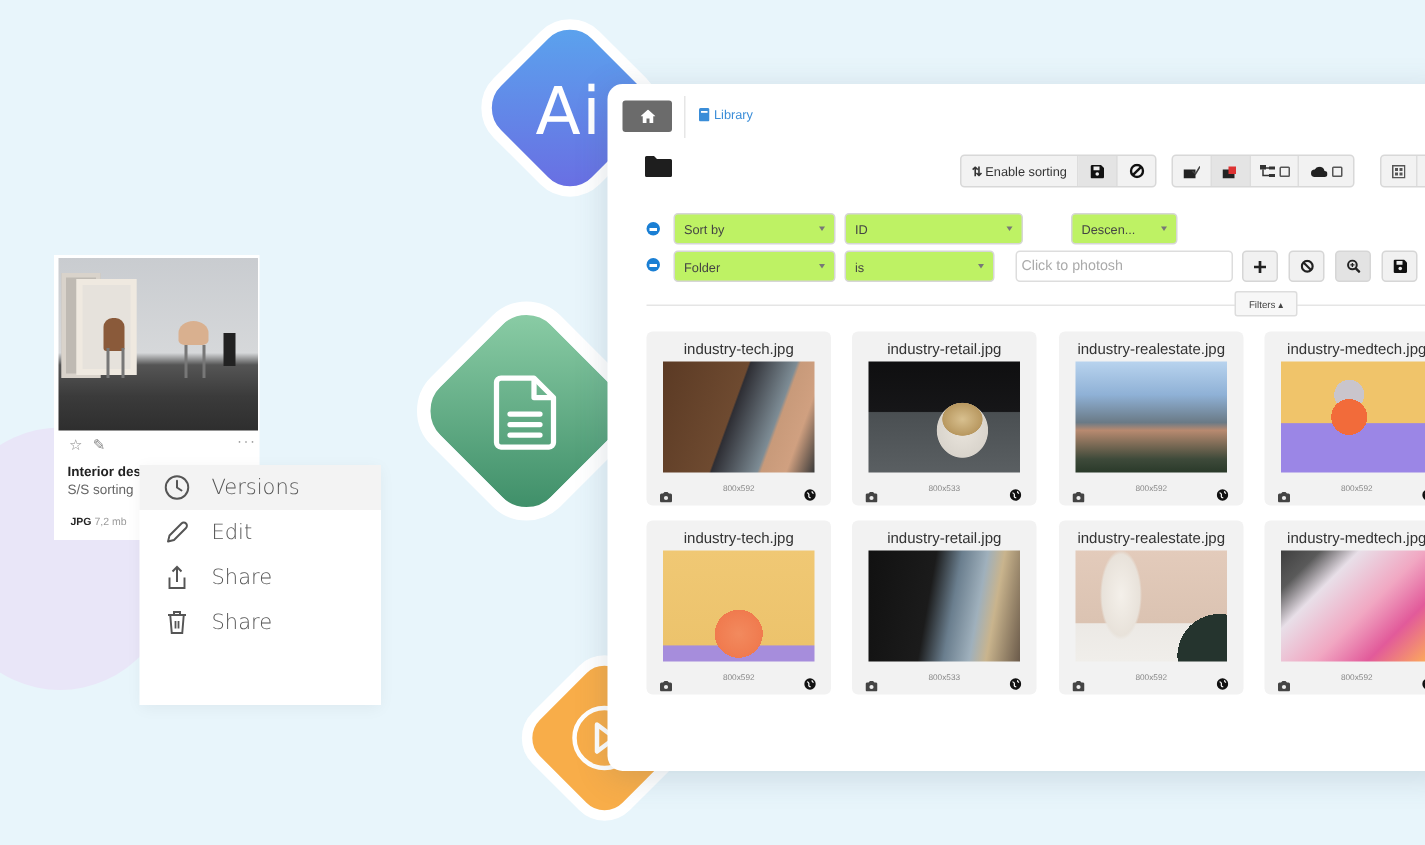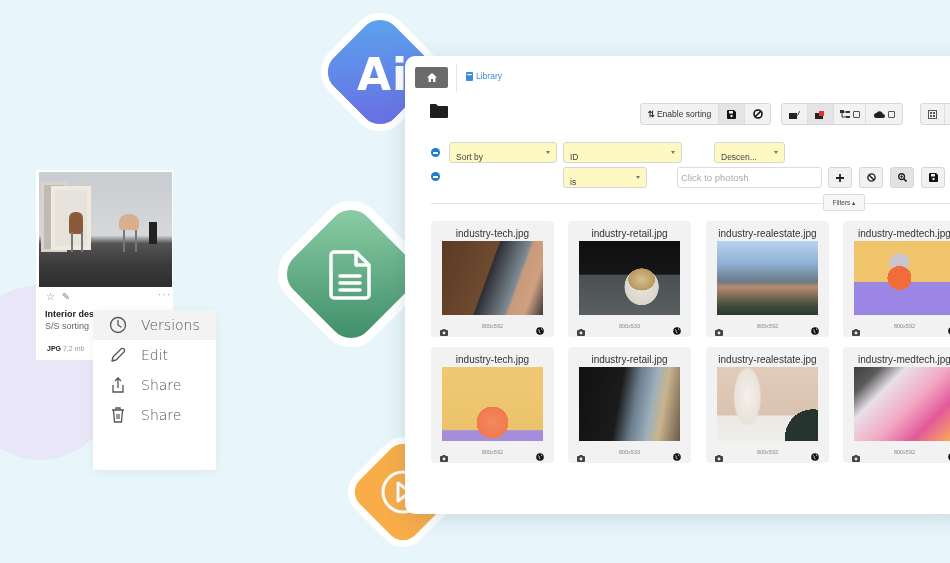--- a/index.html
+++ b/index.html
@@ -4,21 +4,21 @@
 <style>
 *{box-sizing:border-box;margin:0;padding:0}
 html,body{width:950px;height:563px;overflow:hidden}
 body{position:relative;background:#e8f5fb;font-family:"Liberation Sans",sans-serif;color:#333}
 .blob{position:absolute;left:-40px;top:285px;width:160px;height:175px;border-radius:50%;background:#e9e6f8}
 
 .diamond-wrap{position:absolute;display:flex;align-items:center;justify-content:center}
 .diamond{position:absolute;border-radius:28px;transform:rotate(45deg);border:7px solid #fff;}
 .d-ai{left:330px;top:22px;width:100px;height:100px}
 .d-ai .diamond{width:100%;height:100%;background:linear-gradient(135deg,#5aa6ee,#6a6be2)}
-.d-ai .lbl{position:absolute;left:27px;top:27px;font-size:44px;color:#fff;font-family:"DejaVu Sans",sans-serif;font-weight:700;letter-spacing:1px}
+.d-ai .lbl{position:absolute;left:27px;top:27px;font-size:44px;color:#fff;font-family:"DejaVu Sans",sans-serif;font-weight:400;letter-spacing:1px}
 .d-doc{left:290px;top:213px;width:122px;height:122px}
 .d-doc .diamond{width:100%;height:100%;border-radius:32px;background:linear-gradient(135deg,#8fd0a9,#3a8b65);border-width:9px}
 .d-doc svg{position:absolute;left:38px;top:36px}
 .d-vid{left:357px;top:446px;width:92px;height:92px}
 .d-vid .diamond{width:100%;height:100%;background:#f8ad49;border-radius:24px;border-width:7px}
 .d-vid svg{position:absolute;left:23px;top:23px}
 
 
 .asset-card{position:absolute;left:36px;top:170px;width:137px;height:190px;background:#fff}
 .asset-photo{position:absolute;left:3px;top:2px;width:133px;height:115px;background:
@@ -30,21 +30,21 @@
 .asset-photo .leg{position:absolute;background:#777;width:2px}
 .asset-photo .plant{position:absolute;left:110px;top:50px;width:8px;height:22px;background:#222}
 .asset-actions{position:absolute;left:10px;top:121px;font-size:10px;color:#888}
 .asset-more{position:absolute;left:122px;top:119px;font-size:10px;color:#999;letter-spacing:1px}
 .asset-title{position:absolute;left:9px;top:139px;font-size:9px;font-weight:bold;color:#222;white-space:nowrap}
 .asset-sub{position:absolute;left:9px;top:151px;font-size:9px;color:#666;white-space:nowrap}
 .asset-meta{position:absolute;left:11px;top:175px;font-size:7px;color:#999}
 .asset-meta b{color:#222}
 
 
-.ctx{position:absolute;left:93px;top:310px;width:123px;height:160px;background:#fff;box-shadow:0 2px 10px rgba(0,0,0,.05)}
+.ctx{position:absolute;left:93px;top:310px;width:161px;height:160px;background:#fff;box-shadow:0 2px 10px rgba(0,0,0,.05)}
 .ctx-item{height:30px;display:flex;align-items:center;padding-left:16px;font-size:14px;color:#555;font-family:"DejaVu Sans",sans-serif;font-weight:300}
 .ctx-item.active{background:#f3f3f3}
 .ctx-item svg{width:18px;height:18px;margin-right:14px;flex:none}
 
 
 .win{position:absolute;left:405px;top:56px;width:560px;height:458px;background:#fff;border-radius:10px 0 0 10px;box-shadow:0 4px 22px rgba(60,90,110,.18)}
 .home-btn{position:absolute;left:10px;top:11px;width:33px;height:21px;background:#6b6b6b;border-radius:2px;display:flex;align-items:center;justify-content:center}
 .tab-sep{position:absolute;left:51px;top:8px;width:1px;height:28px;background:#e6e6e6}
 .lib-tab{position:absolute;left:61px;top:15px;font-size:8.5px;color:#3a8dd8;display:flex;align-items:center;gap:3px}
 .folder-icon{position:absolute;left:25px;top:48px}
@@ -52,21 +52,21 @@
 .tb>div{height:100%;display:flex;align-items:center;justify-content:center;border-right:1px solid #ddd;font-size:8.5px;color:#333;padding:0 5px}
 .tb>div:last-child{border-right:none}
 .tb1{left:235px}
 .tb2{left:376px}
 .tb3{left:515px}
 .tb .darker{background:#e4e4e4}
 .sq{display:inline-block;width:7px;height:7px;border:1px solid #555;border-radius:1px;margin-left:3px}
 
 .minus{position:absolute;left:26px;width:9px;height:9px;border-radius:50%;background:#1a7fd4}
 .minus::after{content:"";position:absolute;left:2px;top:4px;width:5px;height:1.5px;background:#fff}
-.sel{position:absolute;height:21px;border:1px solid #d6d6d6;border-radius:3px;background:#fef9c3;font-size:8.5px;color:#444;display:flex;align-items:flex-end;padding-left:6px}
+.sel{position:absolute;height:21px;border:1px solid #d6d6d6;border-radius:3px;background:#bef264;font-size:8.5px;color:#444;display:flex;align-items:center;padding-left:6px}
 .sel .caret{position:absolute;right:6px;top:8px;width:0;height:0;border-left:2.5px solid transparent;border-right:2.5px solid transparent;border-top:3px solid #777}
 .inp{position:absolute;left:272px;top:111px;width:145px;height:21px;border:1px solid #ddd;border-radius:3px;background:#fff;font-size:9.5px;color:#aaa;display:flex;align-items:center;padding-left:3px}
 .ibtn{position:absolute;top:111px;width:24px;height:21px;border:1px solid #d6d6d6;border-radius:3px;background:#f1f1f1;display:flex;align-items:center;justify-content:center}
 .ibtn.dark{background:#e3e3e3}
 .divider{position:absolute;left:26px;top:147px;width:530px;height:1px;background:#e5e5e5}
 .filters-btn{position:absolute;left:418px;top:138px;width:42px;height:17px;border:1px solid #ddd;border-radius:2px;background:#f7f7f7;font-size:6.5px;color:#444;display:flex;align-items:center;justify-content:center}
 
 
 .card{position:absolute;width:123px;height:116px;background:#f2f2f2;border-radius:4px}
 .card .fname{position:absolute;left:0;right:0;top:7px;text-align:center;font-size:10px;font-weight:normal;color:#333;white-space:nowrap}
@@ -247,21 +247,25 @@
   <div class="sel" style="left:158px;top:86px;width:119px">
     <span>ID</span>
       <span class="caret"></span>
   </div>
   <div class="sel" style="left:309px;top:86px;width:71px">
     <span>Descen...</span>
       <span class="caret"></span>
   </div>
 
   <div class="minus" style="top:116px"></div>
-  <div class="sel" style="left:158px;top:111px;width:84px">
+  <div class="sel" style="left:44px;top:111px;width:108px">
+    <span>Folder</span>
+      <span class="caret"></span>
+  </div>
+  <div class="sel" style="left:158px;top:111px;width:100px">
     <span>is</span>
       <span class="caret"></span>
   </div>
   <div class="inp">
     <span>Click to photosh</span>
   </div>
   <div class="ibtn" style="left:423px">
     <svg width="8" height="8" viewBox="0 0 8 8">
         <path d="M4 0v8M0 4h8" stroke="#222" stroke-width="1.8"></path>
       </svg>

